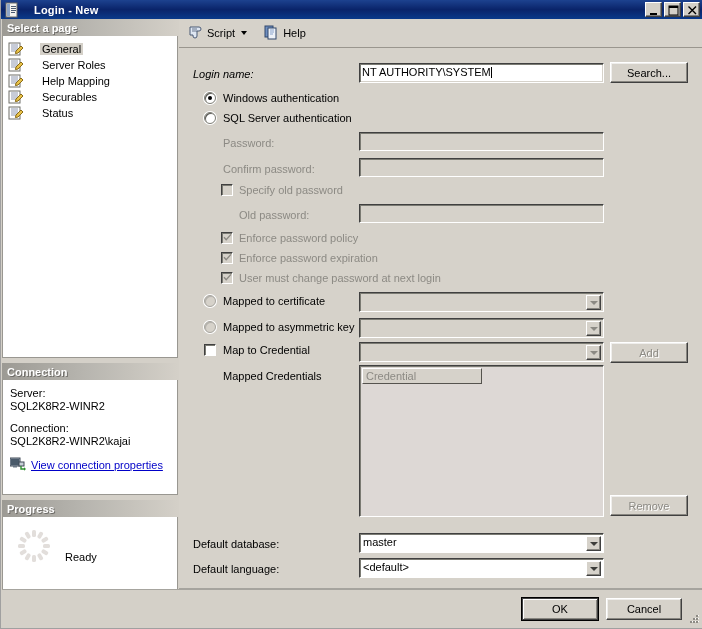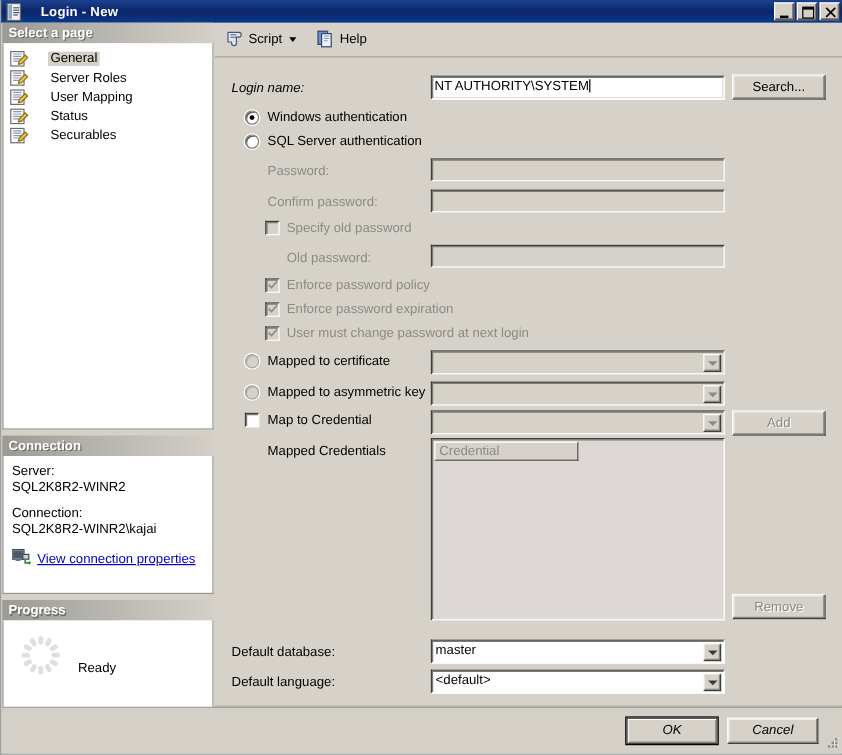--- a/index.html
+++ b/index.html
@@ -293,21 +293,20 @@
     height: 16px;
   }
 
   
   #footer {
     position: absolute; left: 1px; top: 589px;
     width: 700px; height: 39px;
     background: #d4d0c8;
     border-top: 1px solid #a6a49e;
     box-sizing: border-box;
-    font-style: italic;
   }
   #grip {
     position: absolute; right: 2px; bottom: 1px;
     width: 14px; height: 14px;
   }
 
   
   #panel-sep {
     position: absolute; left: 178px; top: 588px;
     width: 523px; height: 1px; background: #a6a49e;
@@ -403,43 +402,43 @@
       </div>
 
       <div class="page-item">
         <span class="pageicon">
           <svg width="16" height="14" viewBox="0 0 16 14">
             <rect x="1" y="1" width="11" height="12" fill="#ffffff" stroke="#6f6f69"></rect>
             <path d="M3 3 h7 M3 5 h7 M3 7 h7 M3 9 h5" stroke="#8f98b0" stroke-width="1"></path>
             <path d="M8 9 l5 -5 l2 2 l-5 5 l-2.6 0.6z" fill="#e8c24a" stroke="#8a6b16"></path>
           </svg>
         </span>
-        <span class="page-label">User Mapping</span>
+        <span class="page-label">Help Mapping</span>
+      </div>
+
+      <div class="page-item">
+        <span class="pageicon">
+          <svg width="16" height="14" viewBox="0 0 16 14">
+            <rect x="1" y="1" width="11" height="12" fill="#ffffff" stroke="#6f6f69"></rect>
+            <path d="M3 3 h7 M3 5 h7 M3 7 h7 M3 9 h5" stroke="#8f98b0" stroke-width="1"></path>
+            <path d="M8 9 l5 -5 l2 2 l-5 5 l-2.6 0.6z" fill="#e8c24a" stroke="#8a6b16"></path>
+          </svg>
+        </span>
+        <span class="page-label">Securables</span>
       </div>
 
       <div class="page-item">
         <span class="pageicon">
           <svg width="16" height="14" viewBox="0 0 16 14">
             <rect x="1" y="1" width="11" height="12" fill="#ffffff" stroke="#6f6f69"></rect>
             <path d="M3 3 h7 M3 5 h7 M3 7 h7 M3 9 h5" stroke="#8f98b0" stroke-width="1"></path>
             <path d="M8 9 l5 -5 l2 2 l-5 5 l-2.6 0.6z" fill="#e8c24a" stroke="#8a6b16"></path>
           </svg>
         </span>
         <span class="page-label">Status</span>
-      </div>
-
-      <div class="page-item">
-        <span class="pageicon">
-          <svg width="16" height="14" viewBox="0 0 16 14">
-            <rect x="1" y="1" width="11" height="12" fill="#ffffff" stroke="#6f6f69"></rect>
-            <path d="M3 3 h7 M3 5 h7 M3 7 h7 M3 9 h5" stroke="#8f98b0" stroke-width="1"></path>
-            <path d="M8 9 l5 -5 l2 2 l-5 5 l-2.6 0.6z" fill="#e8c24a" stroke="#8a6b16"></path>
-          </svg>
-        </span>
-        <span class="page-label">Securables</span>
       </div>
     </div>
 
     <div class="sect-header" style="margin-top:5px;">Connection</div>
     <div class="sect-body" id="conn-body">
       <div style="height:7px;"></div>
       <div class="conn-txt">Server:</div>
       <div class="conn-txt">SQL2K8R2-WINR2</div>
       <div class="conn-gap"></div>
       <div class="conn-txt">Connection:</div>

